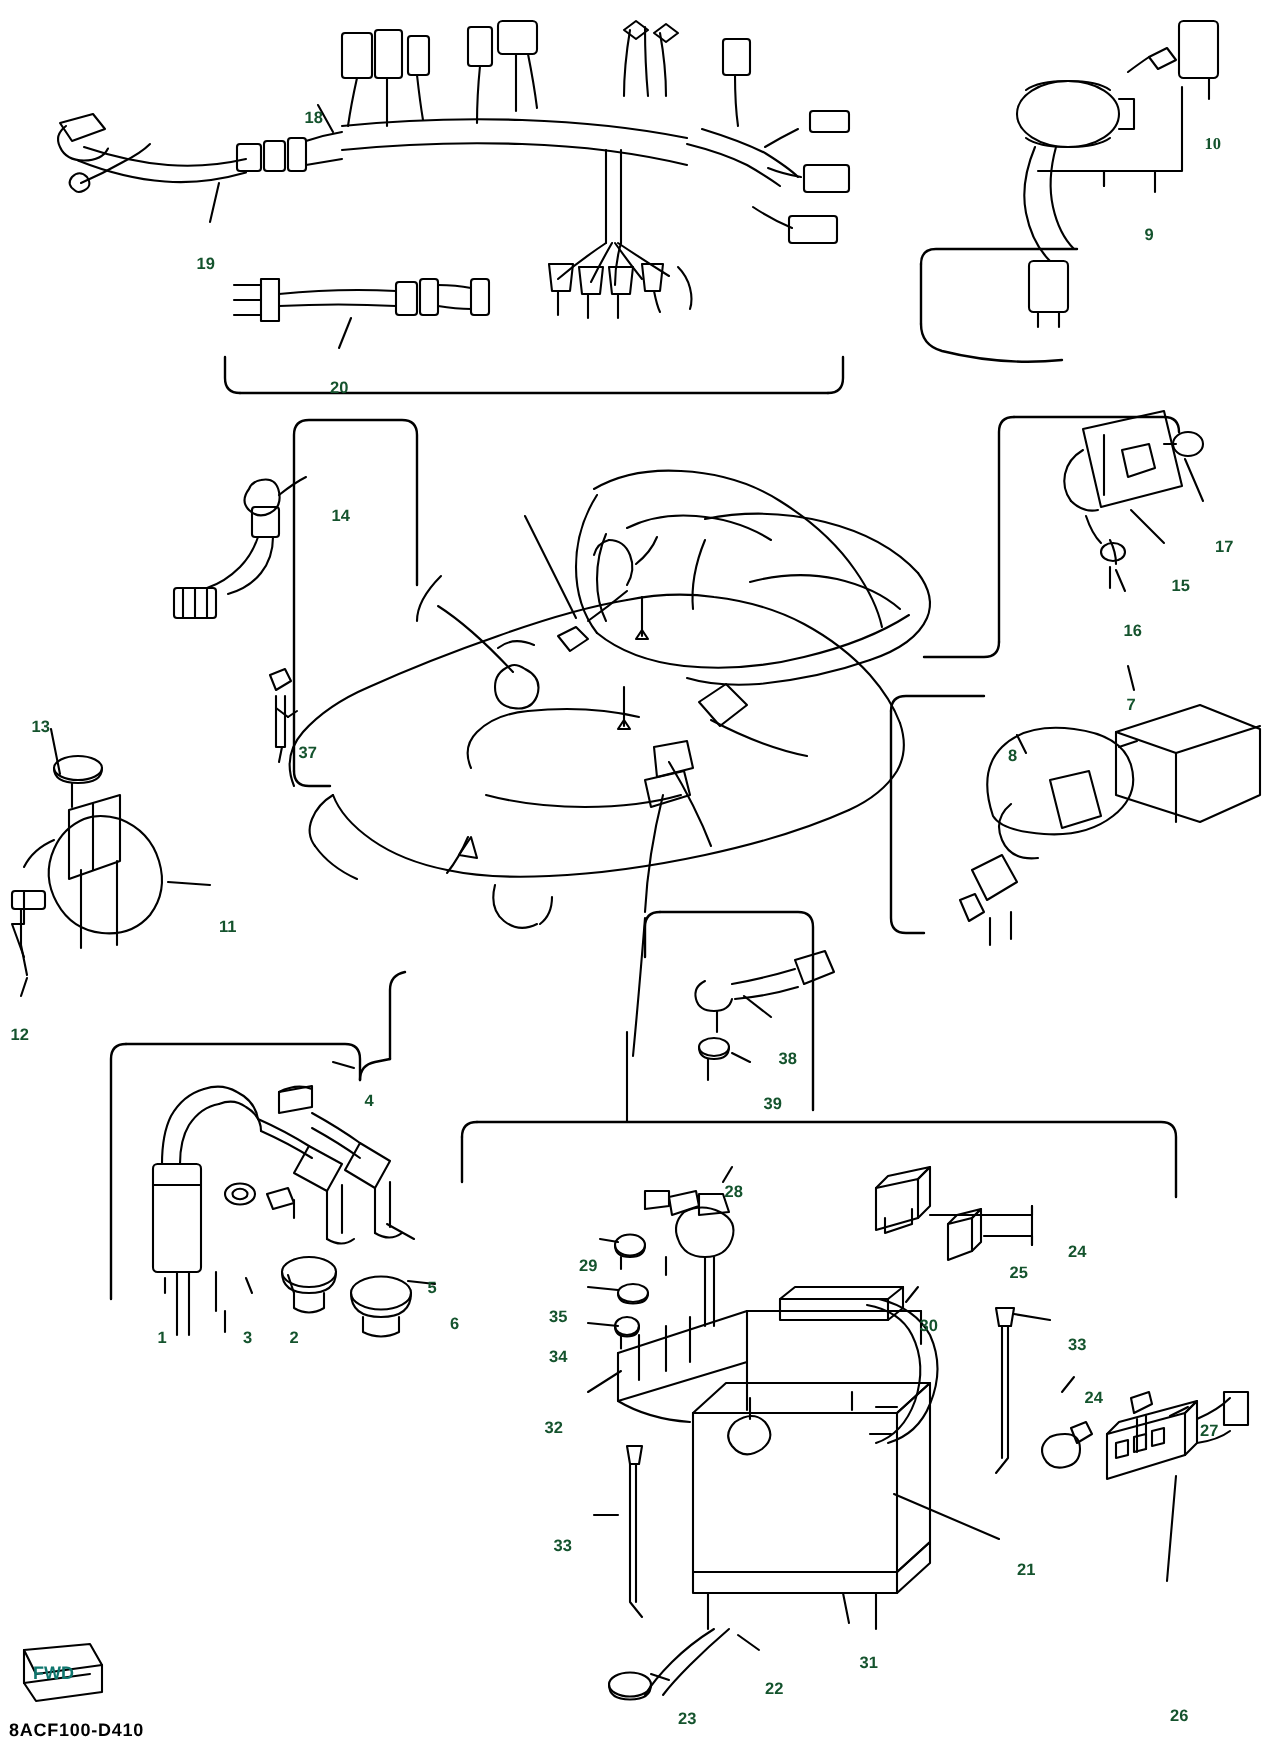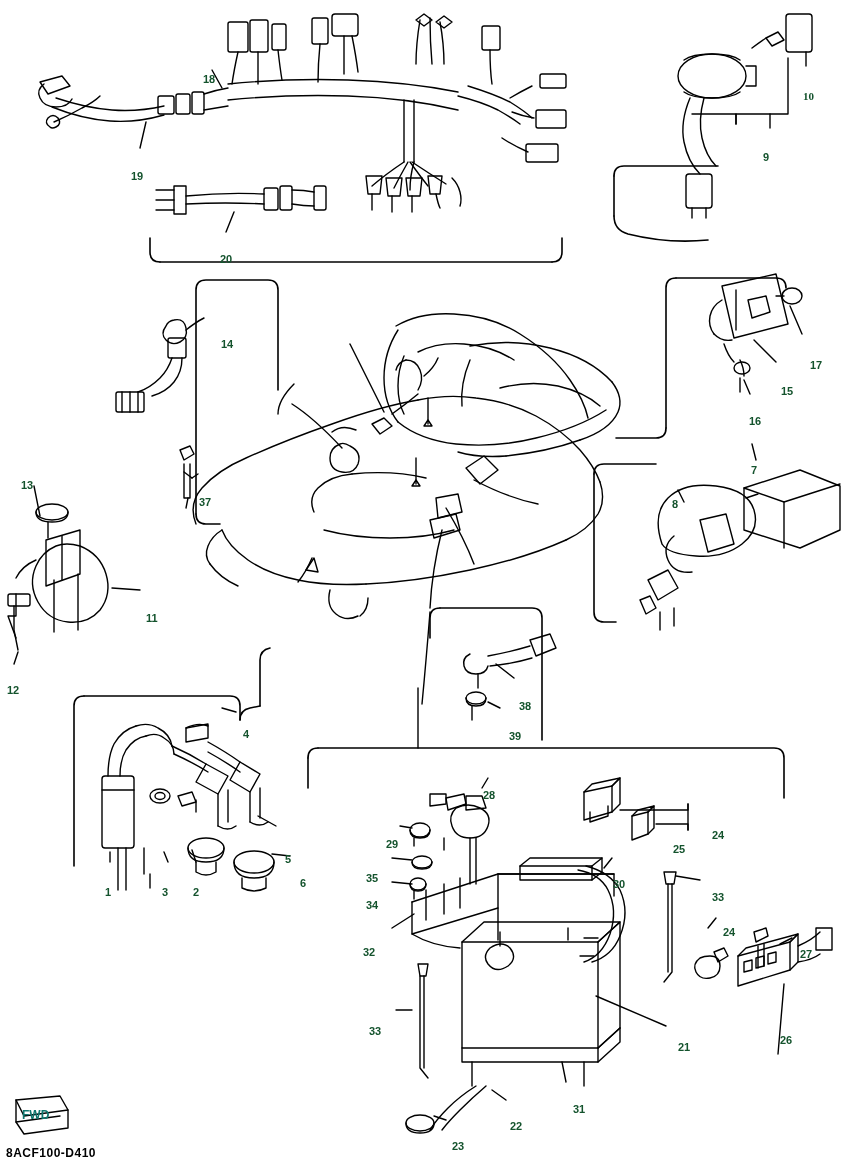--- a/index.html
+++ b/index.html
@@ -521,19 +521,19 @@
       <div class="callout" style="left: 386px; top: 823px;">29</div>
       <div class="callout" style="left: 366px; top: 857px;">35</div>
       <div class="callout" style="left: 366px; top: 884px;">34</div>
       <div class="callout" style="left: 613px; top: 863px;">30</div>
       <div class="callout" style="left: 712px; top: 876px;">33</div>
       <div class="callout" style="left: 723px; top: 911px;">24</div>
       <div class="callout" style="left: 800px; top: 933px;">27</div>
       <div class="callout" style="left: 363px; top: 931px;">32</div>
       <div class="callout" style="left: 369px; top: 1010px;">33</div>
       <div class="callout" style="left: 678px; top: 1026px; text-align: right;">21</div>
-      <div class="callout" style="left: 780px; top: 1019px;">26</div>
+      <div class="callout" style="left: 780px; top: 1123px;">26</div>
       <div class="callout" style="left: 573px; top: 1088px;">31</div>
       <div class="callout" style="left: 510px; top: 1105px;">22</div>
       <div class="callout" style="left: 452px; top: 1125px;">23</div>
     </div>
 
 </div>
 
 </body></html>

